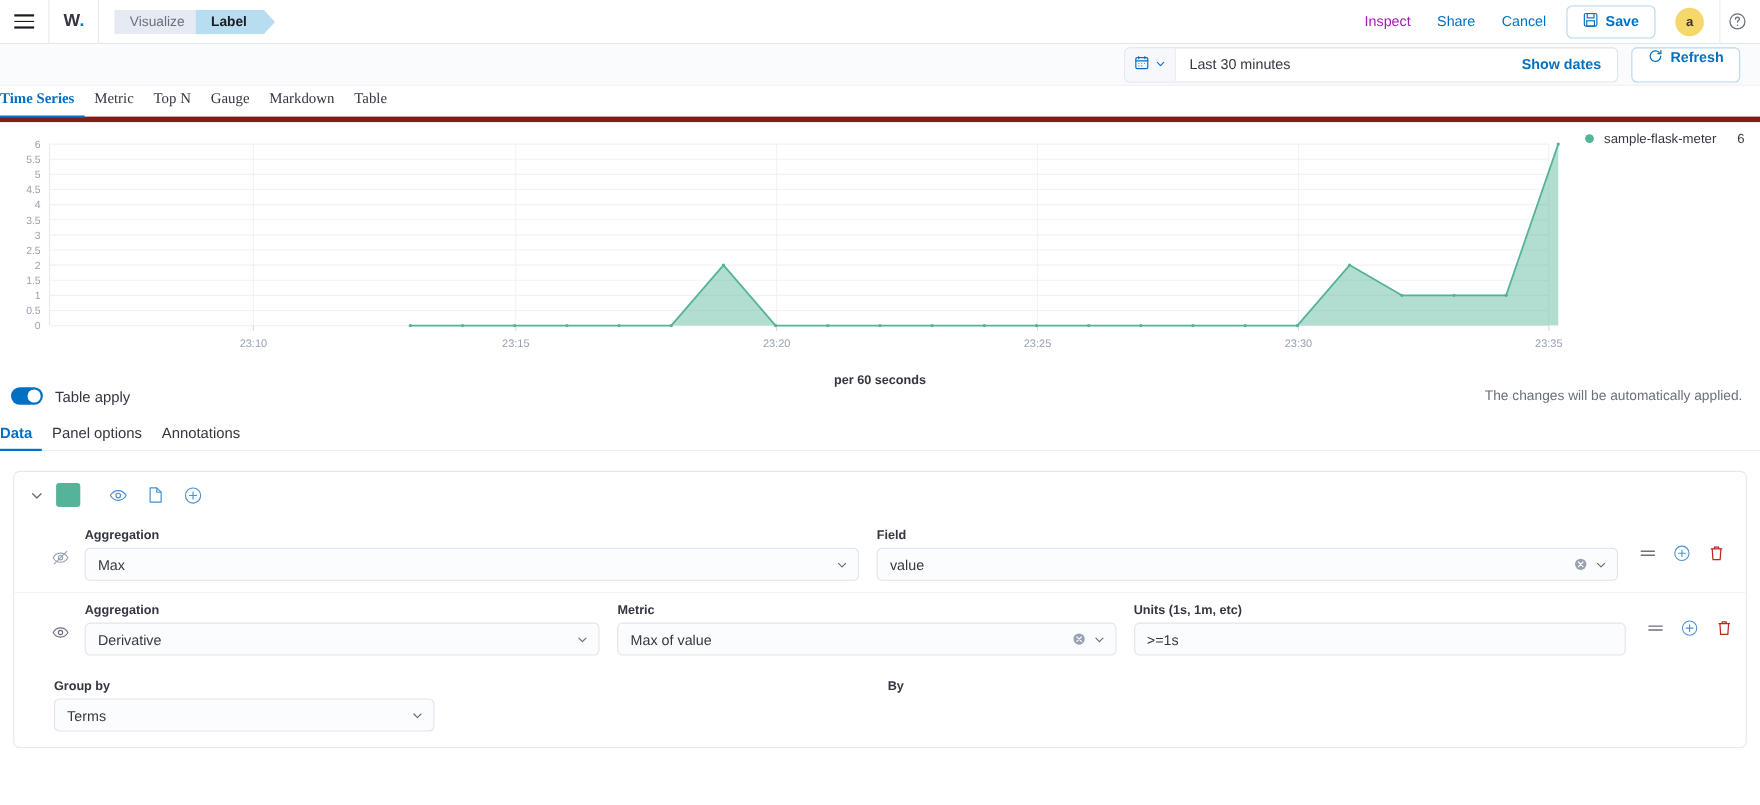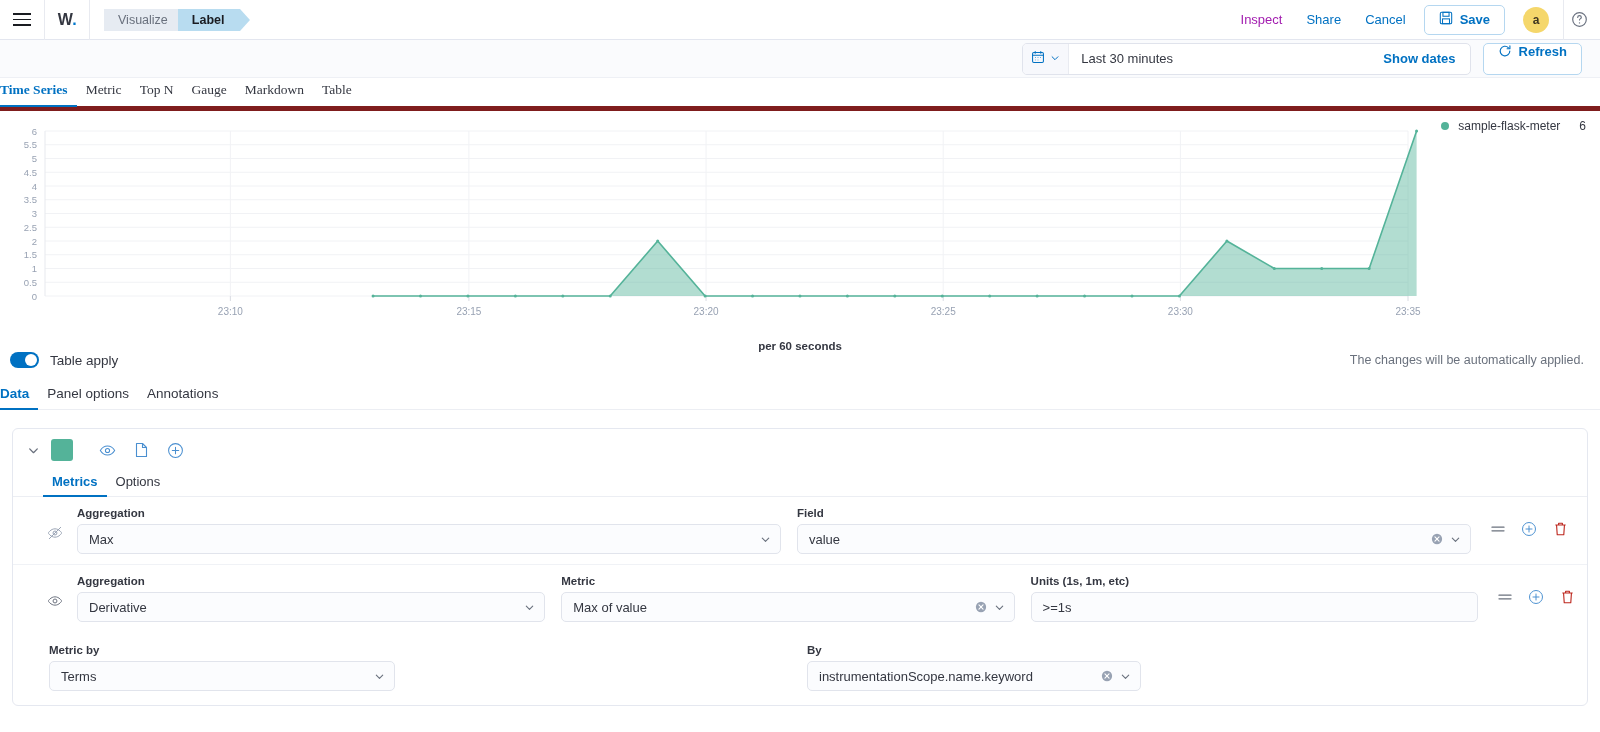--- a/index.html
+++ b/index.html
@@ -335,24 +335,20 @@
       </span>
       <span>
         <svg width="17" height="17" viewBox="0 0 18 18" fill="none" stroke="#4a8fd0" stroke-width="1.1">
           <circle cx="9" cy="9" r="7.3"></circle>
             <path d="M9 5.6v6.8M5.6 9h6.8" stroke-linecap="round"></path>
         </svg>
       </span>
     </div>
   </div>
 
-  <div class="metric-tabs">
-    <div class="mtab active">Metrics</div>
-    <div class="mtab">Options</div>
-  </div>
 
   <div class="agg-row">
     <div class="eye">
       <svg width="16" height="16" viewBox="0 0 18 18" fill="none" stroke="#98a2b3" stroke-width="1.1">
         <path d="M1.4 9S4.2 4.3 9 4.3 16.6 9 16.6 9 13.8 13.7 9 13.7 1.4 9 1.4 9z"></path>
         <circle cx="9" cy="9" r="2.2"></circle>
         <path d="M2.6 15.4L15.4 2.6" stroke-linecap="round"></path>
       </svg>
     </div>
     <div class="field-group" style="width:720px">
@@ -459,41 +455,27 @@
       <span class="del">
         <svg width="15" height="16" viewBox="0 0 16 17" fill="none" stroke="#bd271e" stroke-width="1.2">
           <path d="M2.5 4.2h11M6 4.2V2.4h4v1.8M3.8 4.2l.7 10.4h7l.7-10.4" stroke-linejoin="round"></path>
         </svg>
       </span>
     </div>
   </div>
 
   <div class="groupby-row">
     <div class="field-group" style="width:362px">
-      <div class="field-label">Metric by</div>
+      <div class="field-label">Group by</div>
       <div class="ctrl">
         <span class="txt">Terms</span>
         <span class="caret">
           <svg width="11" height="11" viewBox="0 0 12 12" fill="none" stroke="#69707d" stroke-width="1.2">
               <path d="M2.5 4.5L6 8l3.5-3.5" stroke-linecap="round" stroke-linejoin="round"></path>
             </svg>
         </span>
       </div>
     </div>
     <div class="field-group" style="width:350px; margin-left:396px">
       <div class="field-label">By</div>
-      <div class="ctrl">
-        <span class="txt">instrumentationScope.name.keyword</span>
-        <span class="clear">
-          <svg width="12" height="12" viewBox="0 0 14 14" fill="#98a2b3">
-              <circle cx="7" cy="7" r="6"></circle>
-              <path d="M4.6 4.6l4.8 4.8M9.4 4.6l-4.8 4.8" stroke="#fff" stroke-width="1.3" stroke-linecap="round"></path>
-            </svg>
-        </span>
-        <span class="caret">
-          <svg width="11" height="11" viewBox="0 0 12 12" fill="none" stroke="#69707d" stroke-width="1.2">
-              <path d="M2.5 4.5L6 8l3.5-3.5" stroke-linecap="round" stroke-linejoin="round"></path>
-            </svg>
-        </span>
-      </div>
     </div>
   </div>
 </div>
 
 </body></html>

